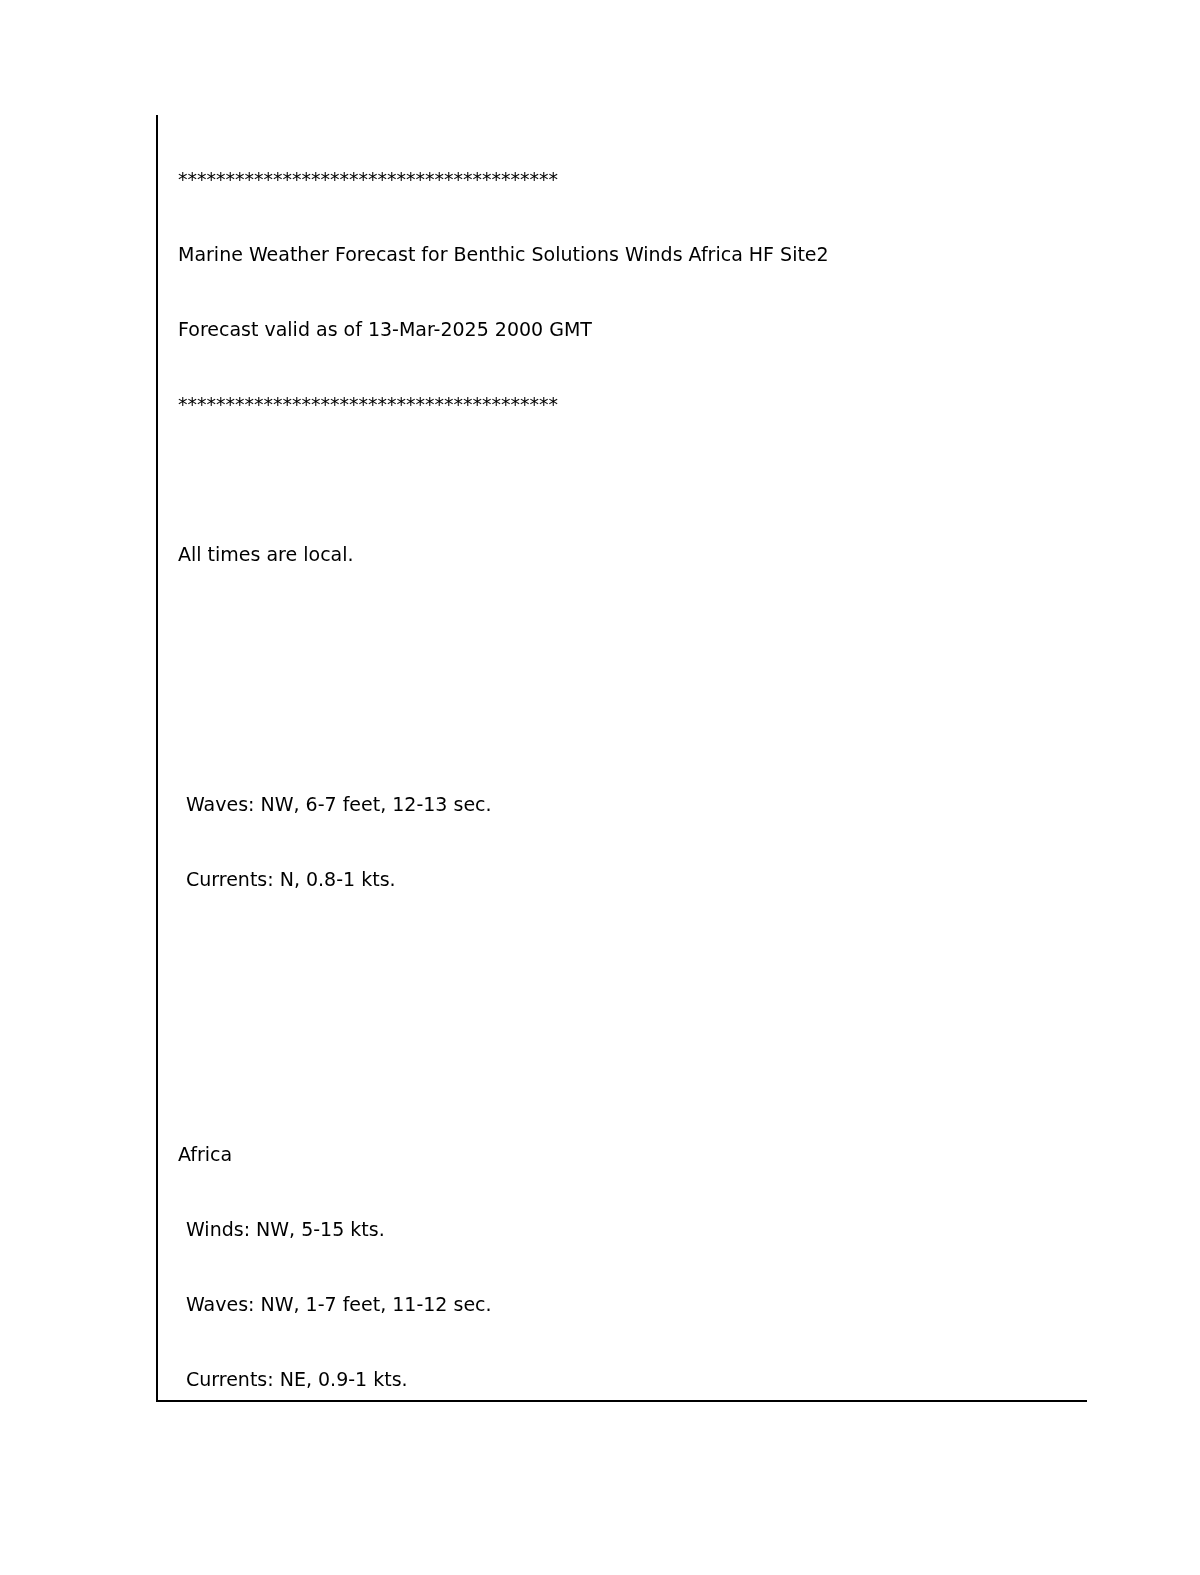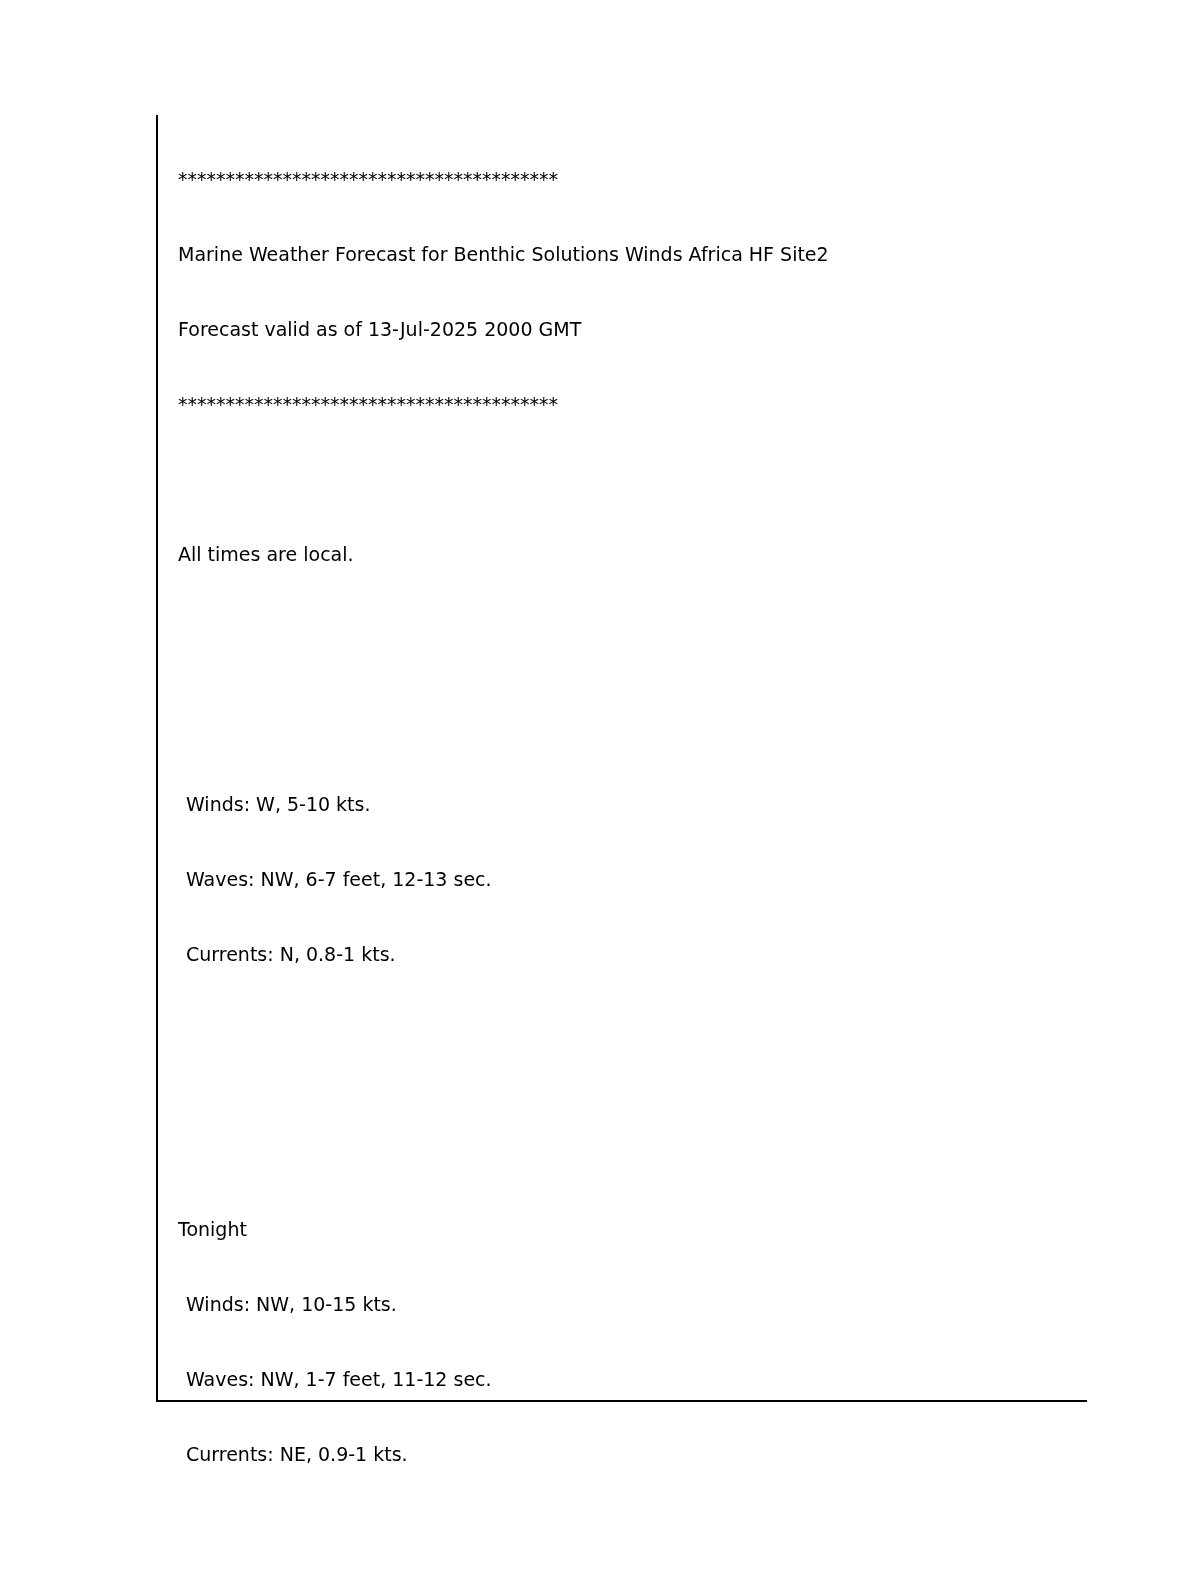--- a/index.html
+++ b/index.html
@@ -51,36 +51,35 @@
 </style>
 </head>
 <body>
 
 <div class="frame-left"></div>
 <div class="frame-bottom"></div>
 
 <div class="content">
   <div class="line">****************************************</div>
   <div class="line">Marine Weather Forecast for Benthic Solutions Winds Africa HF Site2</div>
-  <div class="line">Forecast valid as of 13-Jul-2025 2000 GMT</div>
+  <div class="line">Forecast valid as of 13-Mar-2025 2000 GMT</div>
   <div class="line">****************************************</div>
   <div class="blank"></div>
   <div class="line">All times are local.</div>
   <div class="blank"></div>
   <div>
   <div class="forecast-block">
-    <div class="line detail">Winds: W, 5-10 kts.</div>
     <div class="line detail">Waves: NW, 6-7 feet, 12-13 sec.</div>
     <div class="line detail">Currents: N, 0.8-1 kts.</div>
     <div class="blank"></div>
   </div>
 
   <div class="forecast-block">
-    <div class="line period">Tonight</div>
-    <div class="line detail">Winds: NW, 10-15 kts.</div>
+    <div class="line period">Africa</div>
+    <div class="line detail">Winds: NW, 5-15 kts.</div>
     <div class="line detail">Waves: NW, 1-7 feet, 11-12 sec.</div>
     <div class="line detail">Currents: NE, 0.9-1 kts.</div>
     
   </div>
 
   
 
   
 
   

